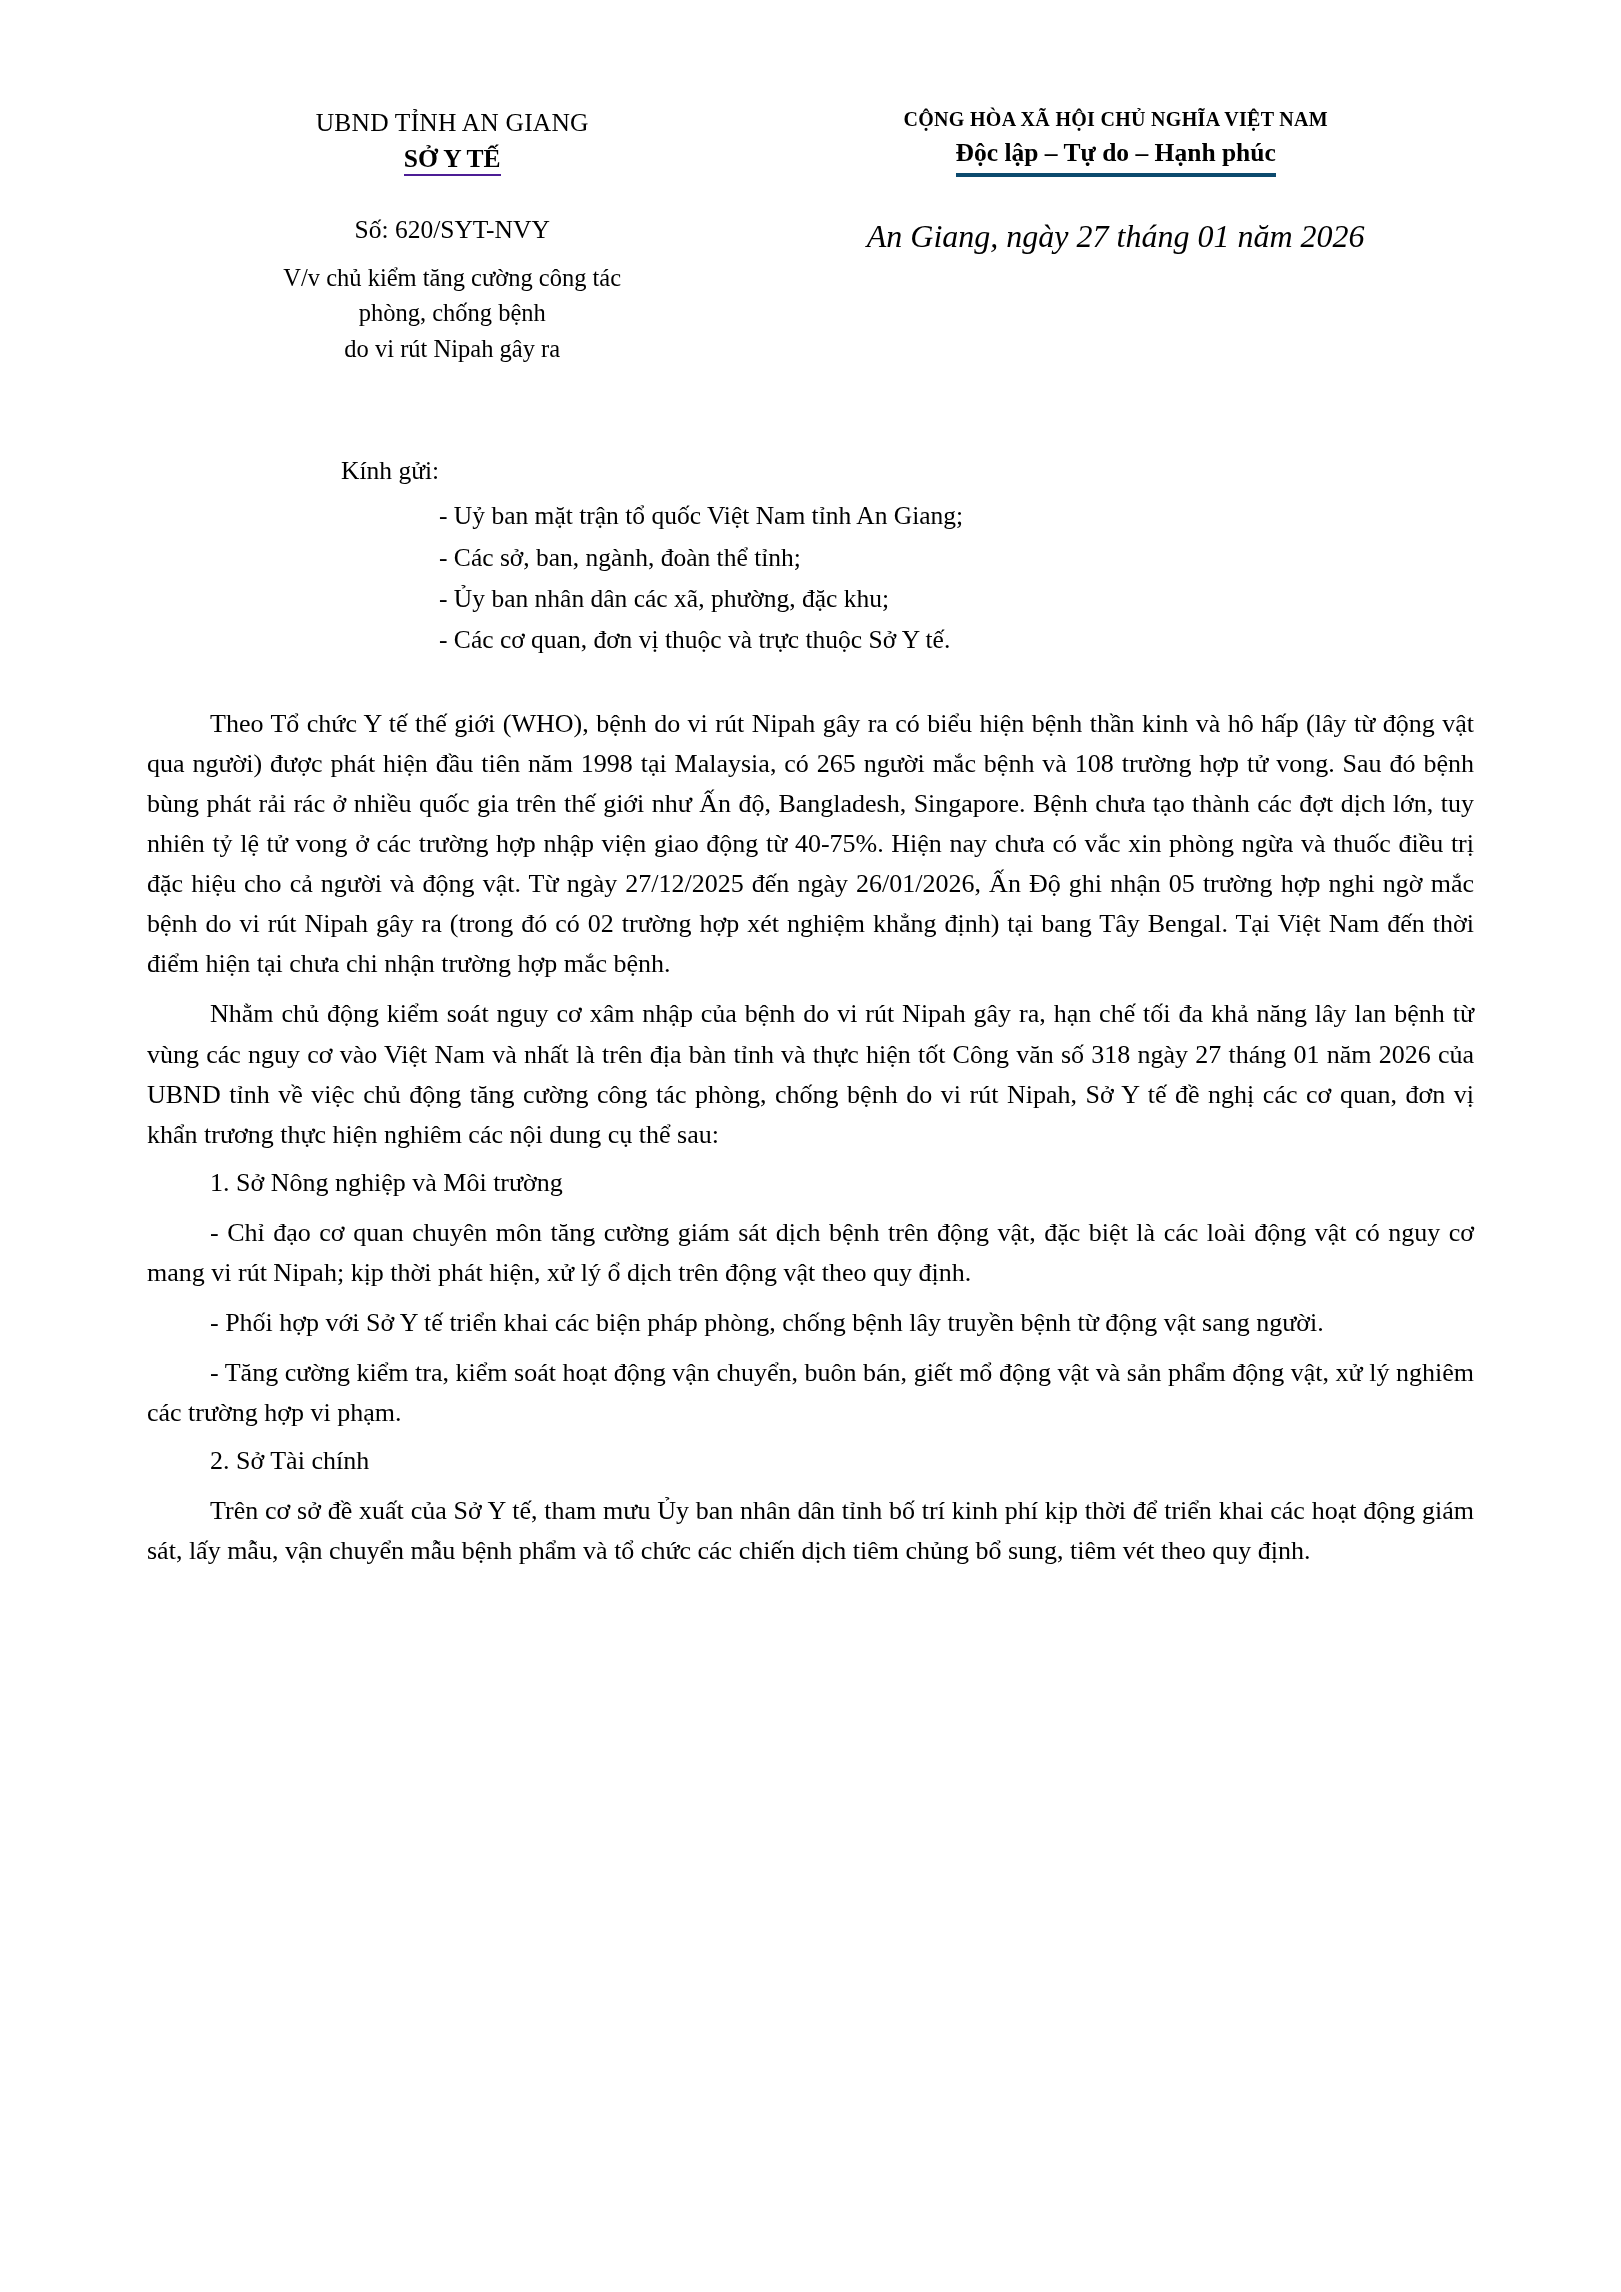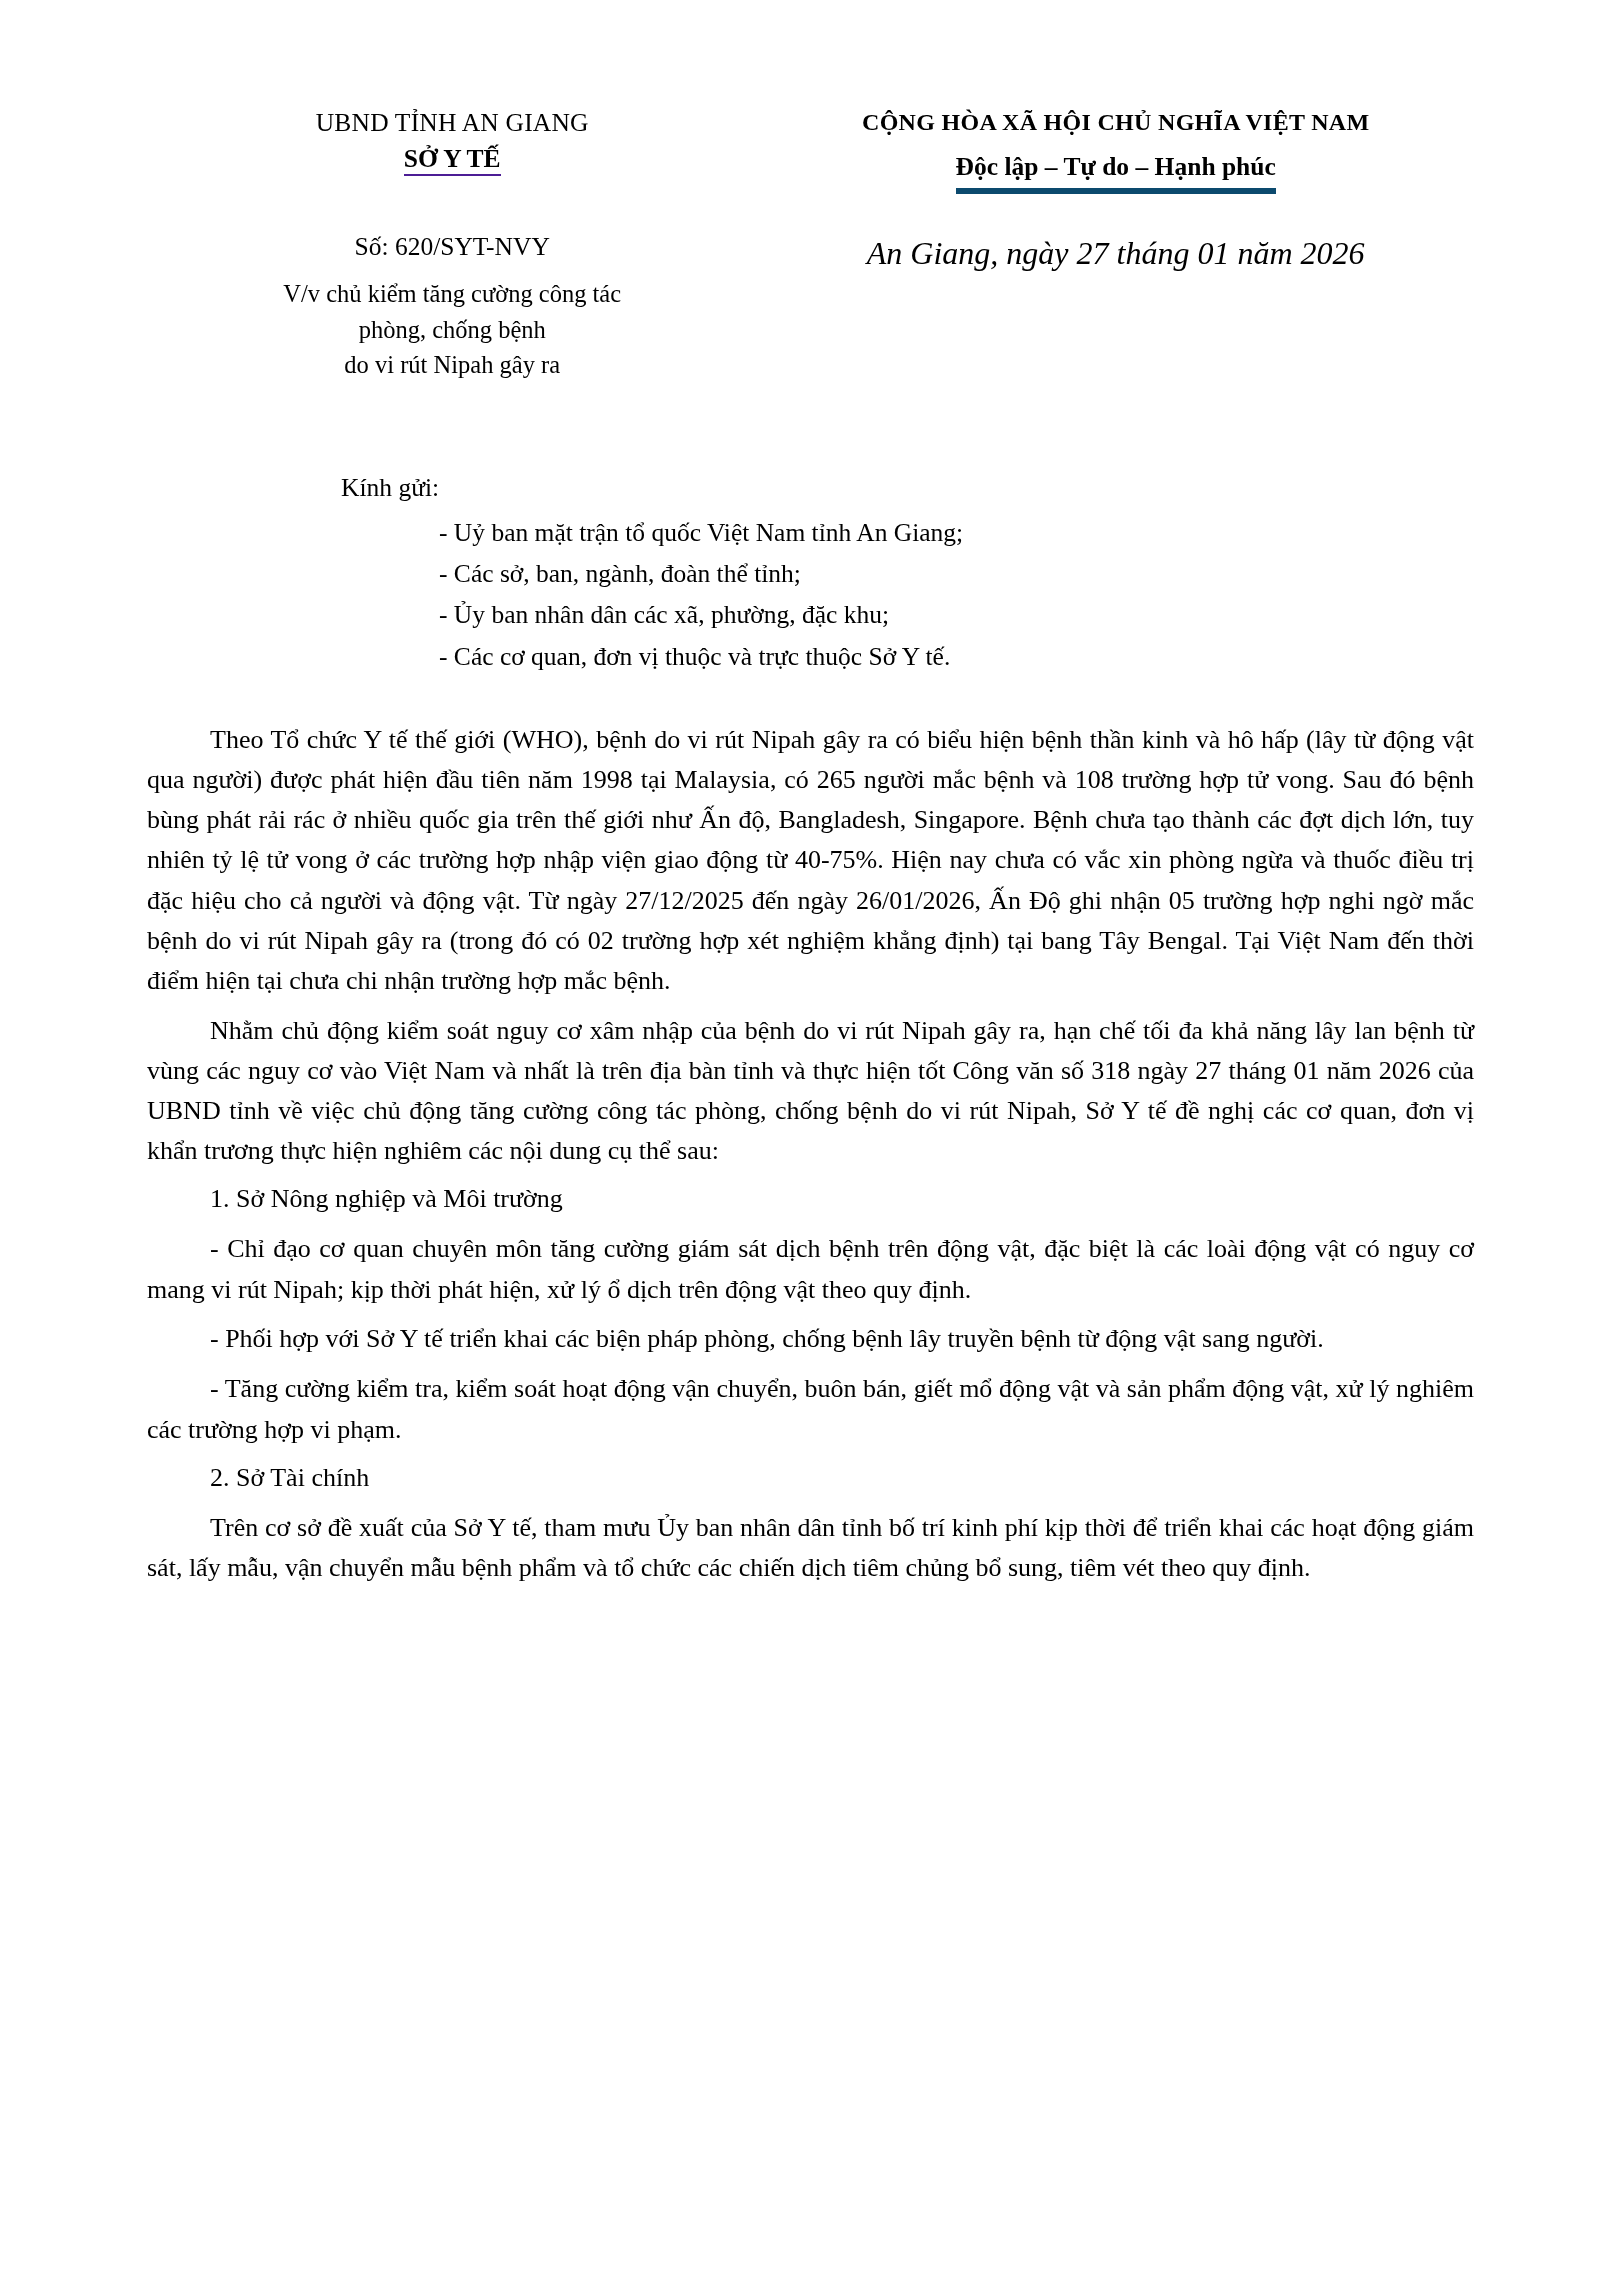--- a/index.html
+++ b/index.html
@@ -49,32 +49,32 @@
     line-height: 1.35;
     margin-top: 2px;
     display: inline-block;
     position: relative;
   }
   .org-line2 .underline-part {
     border-bottom: 2px solid #4c1d95;
     padding-bottom: 1px;
   }
   .nation-line1 {
-    font-size: 24px;
+    font-size: 20px;
     font-weight: bold;
     line-height: 1.35;
     letter-spacing: 0.3px;
   }
   .nation-line2 {
     font-size: 25.5px;
     font-weight: bold;
     line-height: 1.35;
-    margin-top: 12px;
+    margin-top: 3px;
     display: inline-block;
-    border-bottom: 6px solid #0c4a6e;
+    border-bottom: 4px solid #0c4a6e;
     padding-bottom: 2.9px;
   }
 
   .subheader {
     display: flex;
     align-items: flex-start;
     width: 100%;
     margin-top: 35px;
   }
   .subheader-left {

